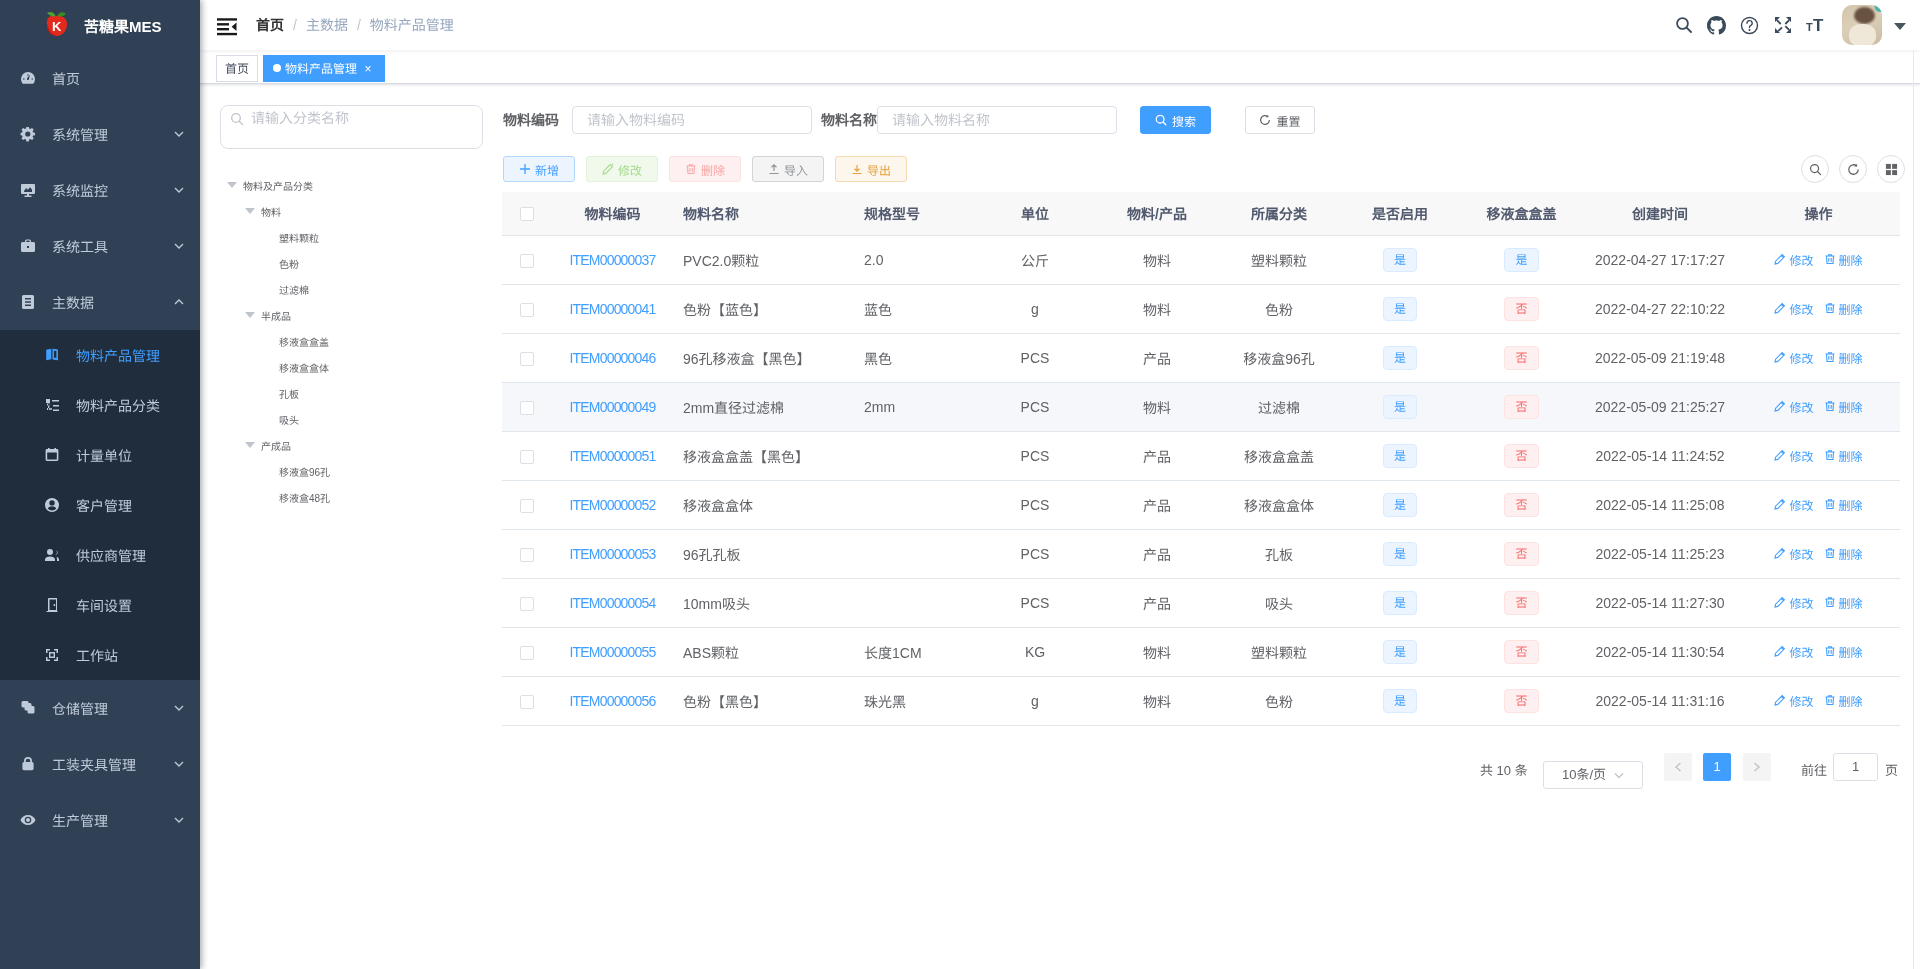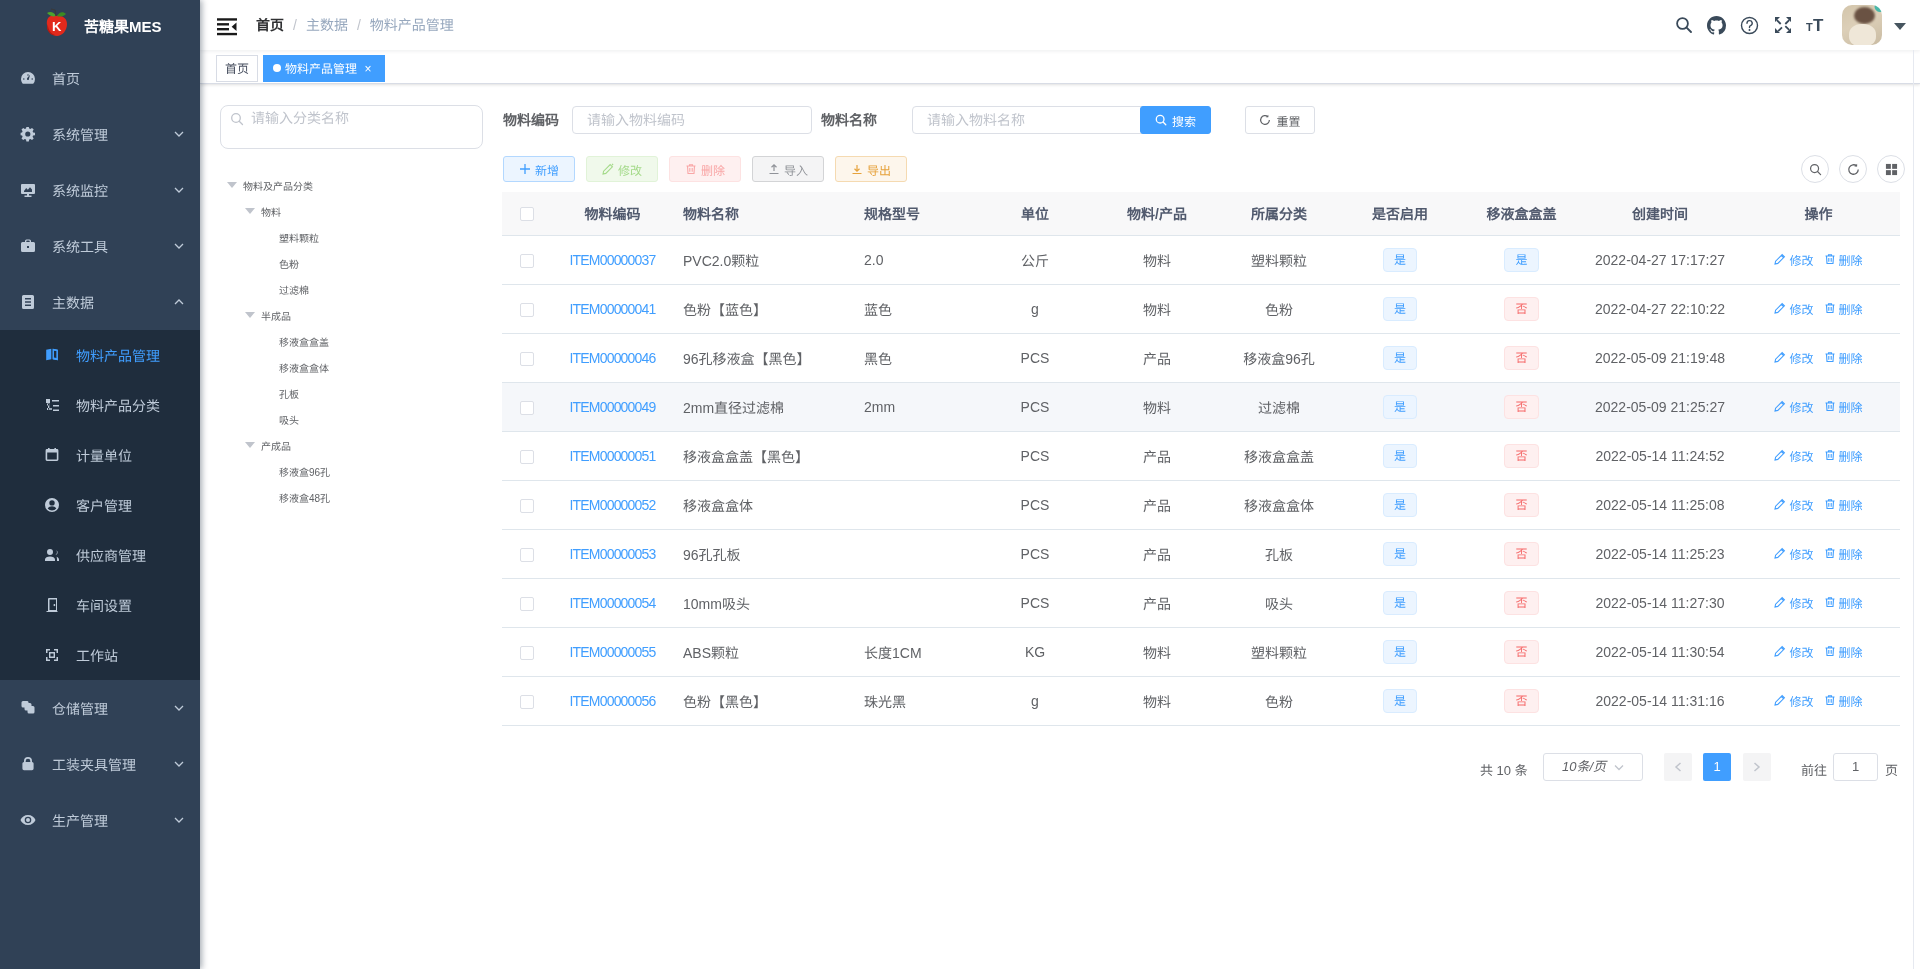--- a/index.html
+++ b/index.html
@@ -283,21 +283,21 @@
           <span class="car hid"></span>
           <span class="txt">移液盒48孔</span>
         </div>
     </div>
   </div>
   <div id="maincol">
     <div class="frow">
       <span class="flabel" style="left:1px">物料编码</span>
       <span class="finput" style="left:70px">请输入物料编码</span>
       <span class="flabel" style="left:319px">物料名称</span>
-      <span class="finput" style="left:410px">请输入物料名称</span>
+      <span class="finput" style="left:375px">请输入物料名称</span>
       <div id="btn-search"><svg width="12" height="12" viewBox="0 0 14 14" style="margin-right:5px">
             <circle cx="6" cy="6" r="4.5" fill="none" stroke="#fff" stroke-width="1.5"></circle>
             <line x1="9.4" y1="9.4" x2="12.6" y2="12.6" stroke="#fff" stroke-width="1.5" stroke-linecap="round"></line>
           </svg>搜索</div>
       <div id="btn-reset" class="btn"><svg width="12" height="12" viewBox="0 0 14 14" style="margin-right:5px">
             <path d="M12.1 7a5.1 5.1 0 1 1-1.6-3.7" fill="none" stroke="#606266" stroke-width="1.4"></path>
             <path d="M10.9 0.8v3h-3z" fill="#606266"></path>
           </svg>重置</div>
     </div>
     <div class="arow">
@@ -534,21 +534,21 @@
             <td><span class="op"><svg width="12" height="12" viewBox="0 0 12 12" style="margin-right:3px">
                   <path d="M8.2 1.6l2.2 2.2-6.6 6.6-2.8.6.6-2.8zM7.3 2.5l2.2 2.2" stroke="#409eff" stroke-width="1.1" fill="none"></path>
                 </svg>修改</span><span class="op" style="margin-left:10px"><svg width="12" height="12" viewBox="0 0 12 12" style="margin-right:3px">
                   <path d="M1.5 3h9M4.5 3V1.7h3V3M2.5 3l.5 7.5h6L9.5 3M4.8 5v3.7M7.2 5v3.7" stroke="#409eff" stroke-width="1.1" fill="none"></path>
                 </svg>删除</span></td>
           </tr>
     </tbody>
       </table>
     <div id="pager">
       <span class="abs" style="left:978px;top:7px;color:#606266;font-size:13px;">共 10 条</span>
-      <span class="abs" style="left:1041px;top:0;width:100px;height:28px;border:1px solid #dcdfe6;border-radius:3px;font-size:13px;color:#606266;text-align:center;line-height:26px;font-style:italic;">10条/页<svg width="10" height="7" viewBox="0 0 10 7" style="margin-left:8px">
+      <span class="abs" style="left:1041px;top:8px;width:100px;height:28px;border:1px solid #dcdfe6;border-radius:3px;font-size:13px;color:#606266;text-align:center;line-height:26px;">10条/页<svg width="10" height="7" viewBox="0 0 10 7" style="margin-left:8px">
             <path d="M1 1.5l4 4 4-4" stroke="#c0c4cc" stroke-width="1.3" fill="none"></path>
           </svg></span>
       <span class="abs" style="left:1162px;top:0;width:28px;height:28px;background:#f4f4f5;border-radius:2px;text-align:center;line-height:28px;"><svg width="8" height="10" viewBox="0 0 8 10">
             <path d="M6.5 1L2 5l4.5 4" stroke="#c0c4cc" stroke-width="1.5" fill="none"></path>
           </svg></span>
       <span class="abs" style="left:1201px;top:0;width:28px;height:28px;background:#409eff;border-radius:2px;color:#fff;text-align:center;line-height:28px;font-size:13px;">1</span>
       <span class="abs" style="left:1241px;top:0;width:28px;height:28px;background:#f4f4f5;border-radius:2px;text-align:center;line-height:28px;"><svg width="8" height="10" viewBox="0 0 8 10">
             <path d="M1.5 1L6 5l-4.5 4" stroke="#c0c4cc" stroke-width="1.5" fill="none"></path>
           </svg></span>
       <span class="abs" style="left:1299px;top:7px;color:#606266;font-size:13px;">前往</span>

